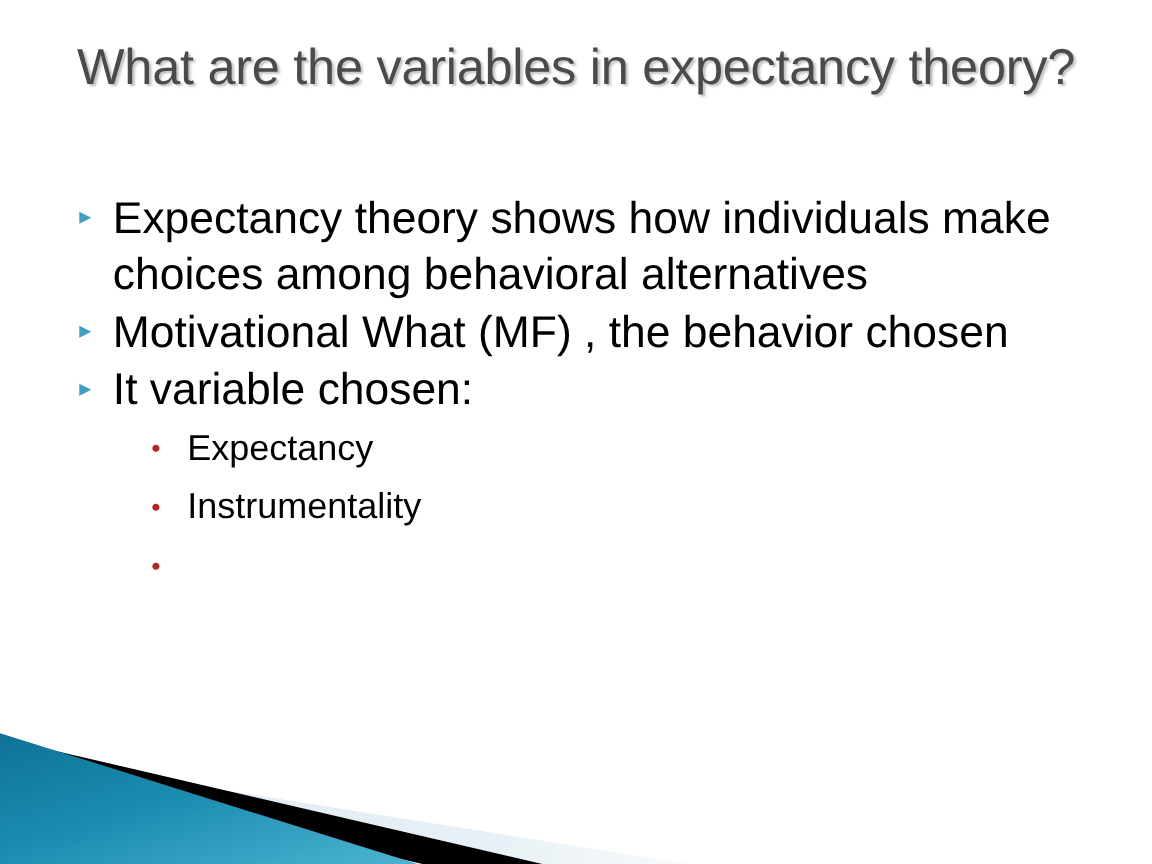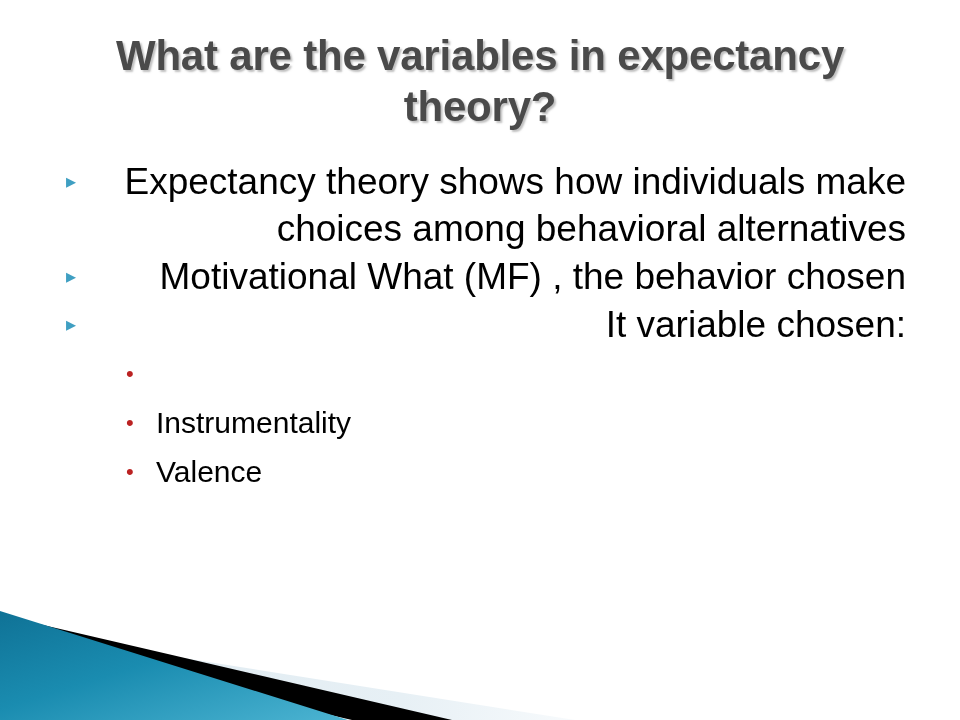--- a/index.html
+++ b/index.html
@@ -22,21 +22,21 @@
   
   .title-block {
     position: absolute;
     left: 40px;
     top: 30px;
     width: 880px;
     text-align: center;
   }
   .title-text {
     font-size: 42px;
-    font-weight: bold;
+    font-weight: normal;
     line-height: 1.22;
     color: #4a4a4a;
     letter-spacing: -0.2px;
     text-shadow: 2px 2px 2px rgba(140,140,140,0.55);
   }
 
   
   .body-block {
     position: absolute;
     left: 62px;
@@ -57,21 +57,20 @@
     line-height: 47px;
     padding-left: 4px;
     box-sizing: border-box;
   }
   .text-l1 {
     flex: 1 1 auto;
     font-size: 37px;
     line-height: 47px;
     color: #000000;
     max-width: 812px;
-    text-align: right;
   }
 
   .bullet-l2 {
     display: flex;
     align-items: flex-start;
   }
   .marker-l2 {
     flex: 0 0 auto;
     width: 30px;
     margin-left: 64px;
@@ -119,30 +118,30 @@
       <span class="text-l1">Motivational What (MF) , the behavior chosen</span>
     </div>
 
     <div class="bullet-l1">
       <span class="marker-l1">▸</span>
       <span class="text-l1">It variable chosen:</span>
     </div>
 
     <div class="bullet-l2">
       <span class="marker-l2">•</span>
+      <span class="text-l2">Expectancy</span>
     </div>
 
     <div class="bullet-l2">
       <span class="marker-l2">•</span>
       <span class="text-l2">Instrumentality</span>
     </div>
 
     <div class="bullet-l2">
       <span class="marker-l2">•</span>
-      <span class="text-l2">Valence</span>
     </div>
 
   </div>
 
   <svg class="deco" viewBox="0 0 600 125" preserveAspectRatio="none">
     <defs>
       <linearGradient id="tealGrad" x1="0" y1="0" x2="1" y2="1">
         <stop offset="0%" stop-color="#0f7296"></stop>
         <stop offset="45%" stop-color="#1a8cb0"></stop>
         <stop offset="100%" stop-color="#4cb4d2"></stop>

